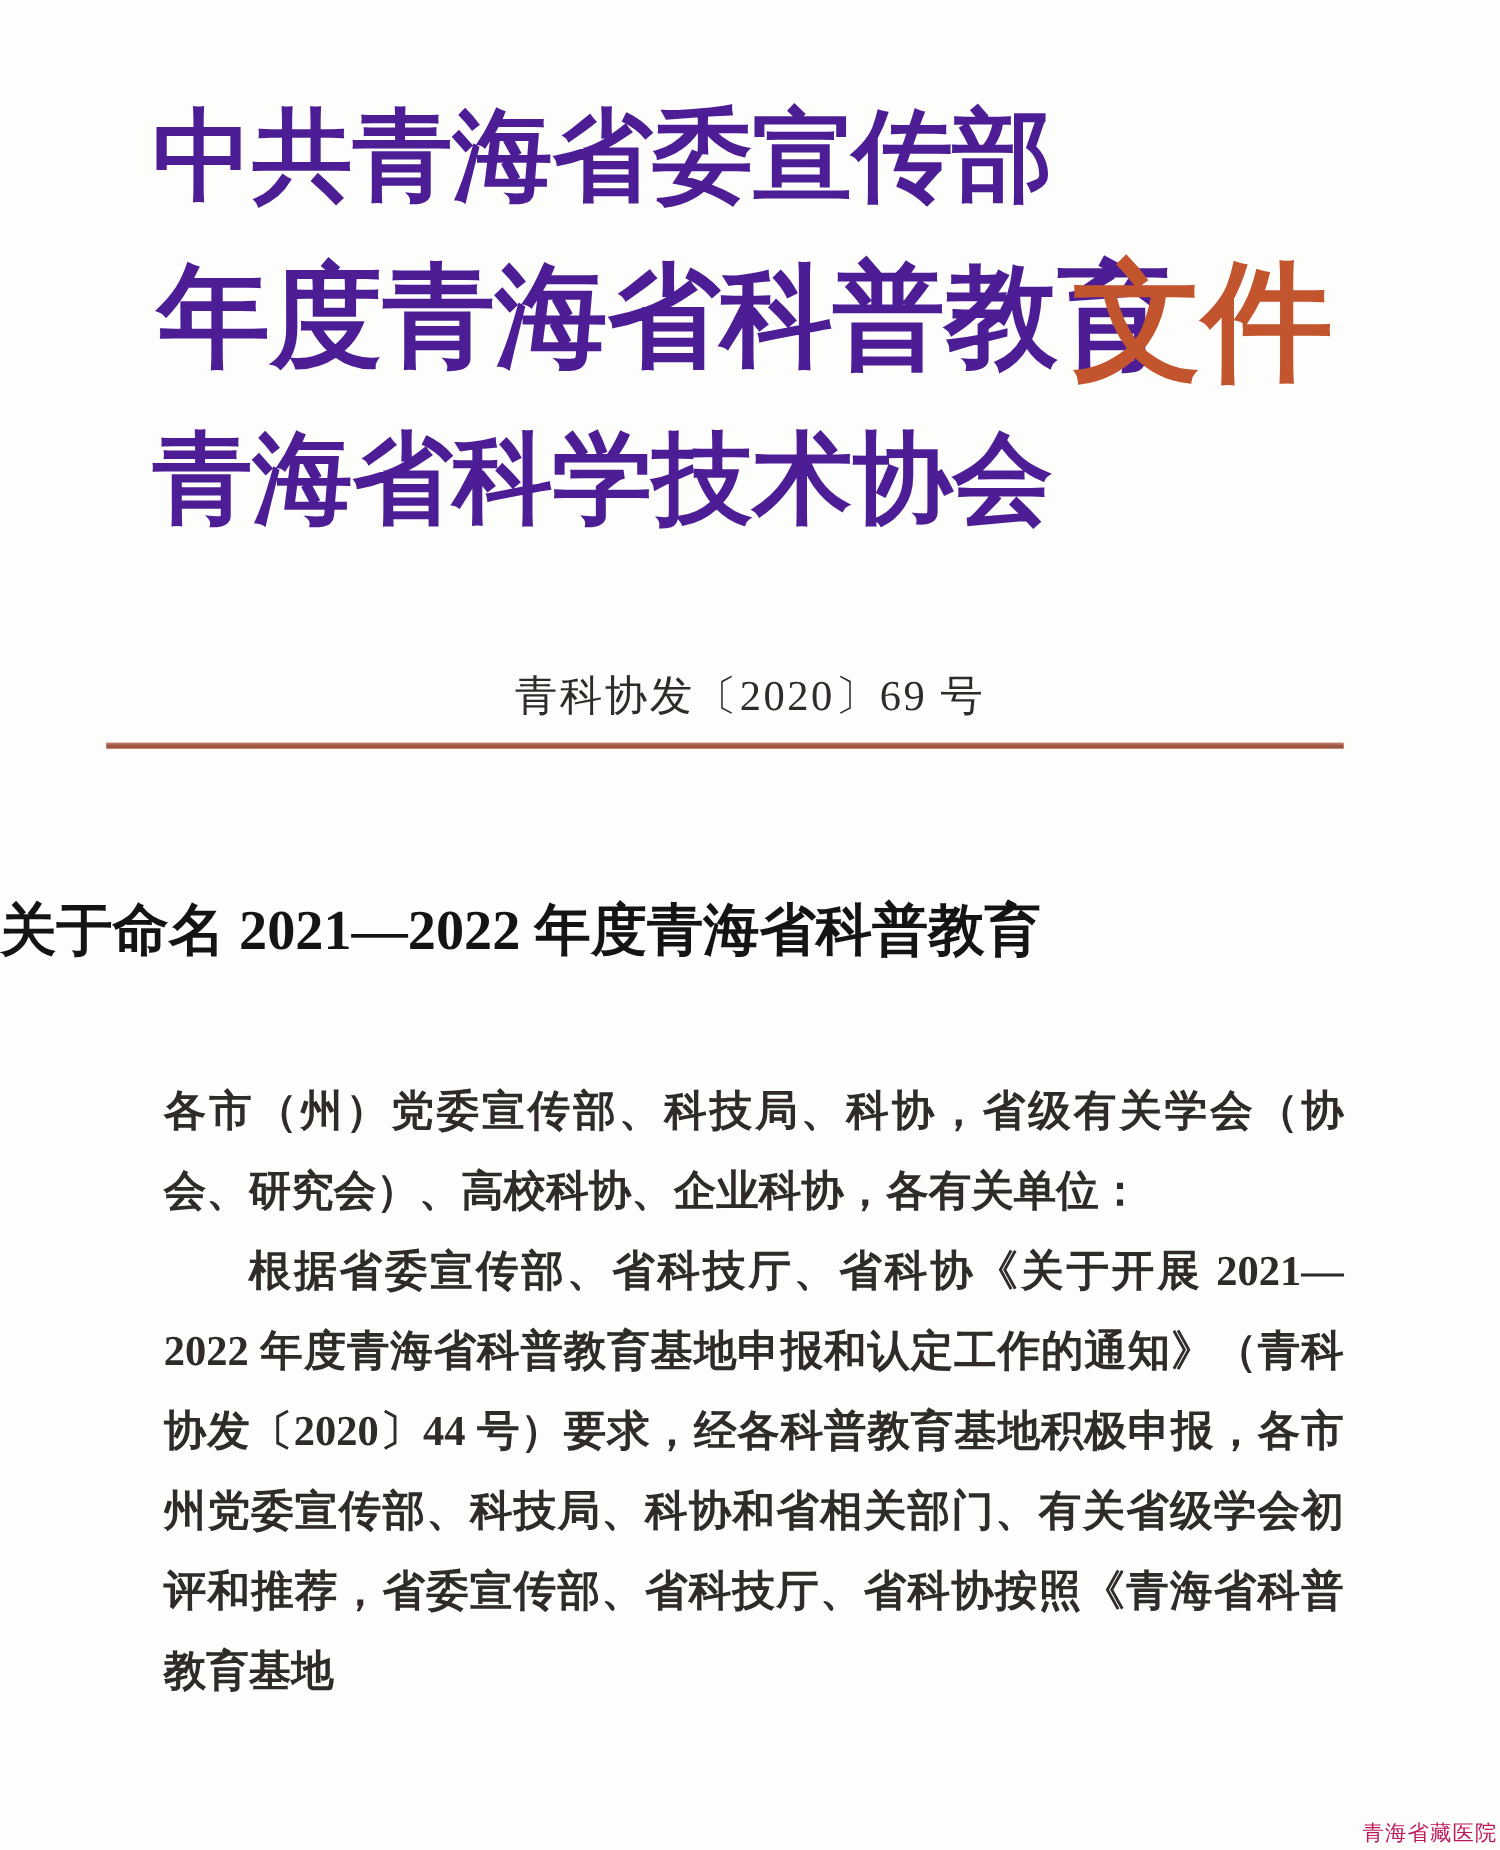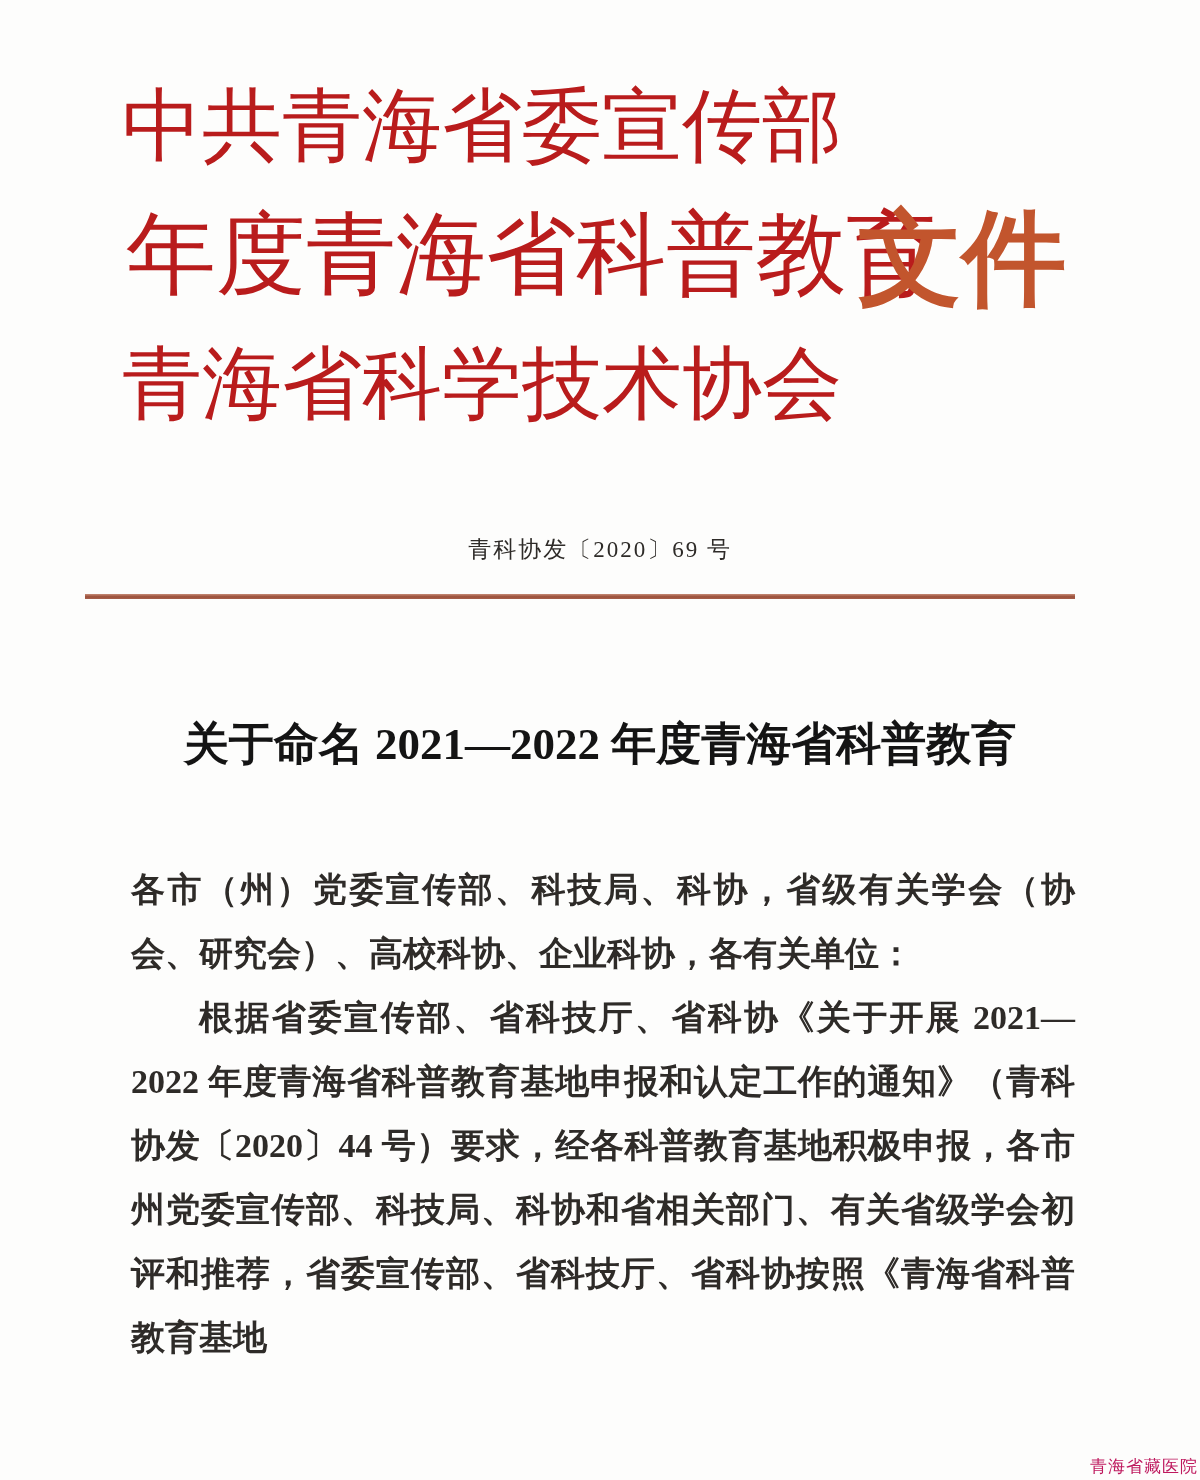--- a/index.html
+++ b/index.html
@@ -13,22 +13,22 @@
     height: 1480px;
     background: #fdfdfc;
     overflow: hidden;
     font-family: "Liberation Serif", "DejaVu Serif", serif;
   }
 
   
   .org-line {
     position: absolute;
     left: 122px;
-    color: #b91c1c;
-    font-weight: 400;
+    color: #4c1d95;
+    font-weight: 700;
     line-height: 1;
     white-space: nowrap;
     letter-spacing: 0;
   }
   .org-line-1 { top: 86px;  font-size: 80px; }
   .org-line-2 { top: 210px; font-size: 90px; left: 126px; }
   .org-line-3 { top: 344px; font-size: 80px; }
   .doc-type-label {
     position: absolute;
     left: 858px;
@@ -40,21 +40,21 @@
     white-space: nowrap;
   }
 
   
   .doc-number {
     position: absolute;
     top: 534px;
     left: 0;
     width: 100%;
     text-align: center;
-    font-size: 23px;
+    font-size: 34px;
     color: #2e2b28;
     letter-spacing: 2px;
     white-space: nowrap;
   }
 
   
   .red-rule {
     position: absolute;
     top: 594px;
     left: 85px;
@@ -62,21 +62,20 @@
     height: 5px;
     background: linear-gradient(#c58a76 0%, #9c503a 55%, #a5604d 100%);
   }
 
   
   .doc-title {
     position: absolute;
     top: 678px;
     left: 0;
     width: 100%;
-    text-align: center;
     font-size: 45px;
     line-height: 73px;
     font-weight: 700;
     color: #141414;
   }
 
   
   .doc-body {
     position: absolute;
     top: 858px;

